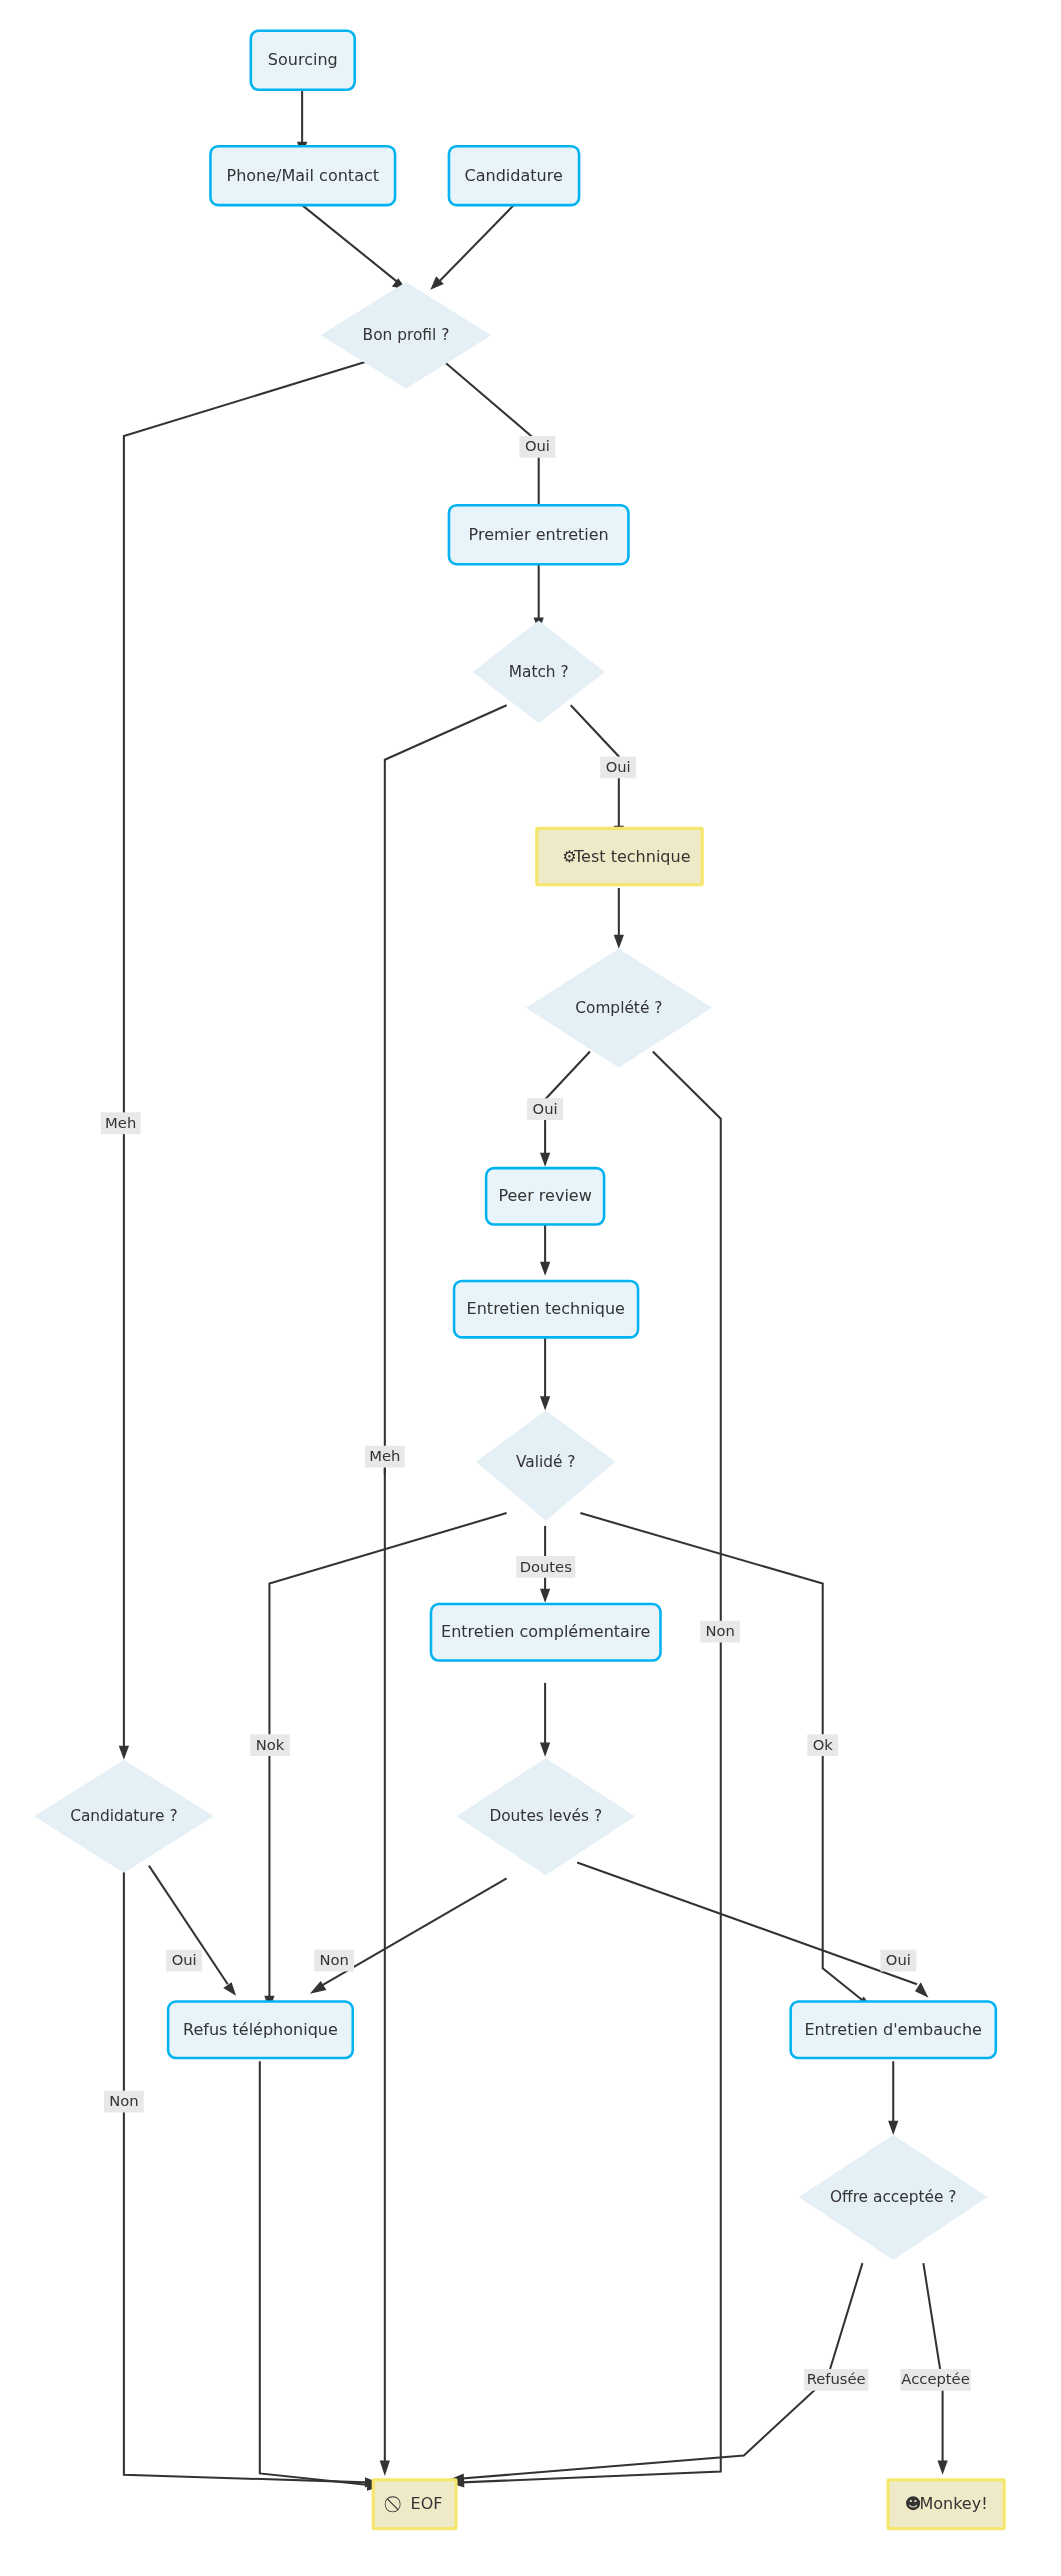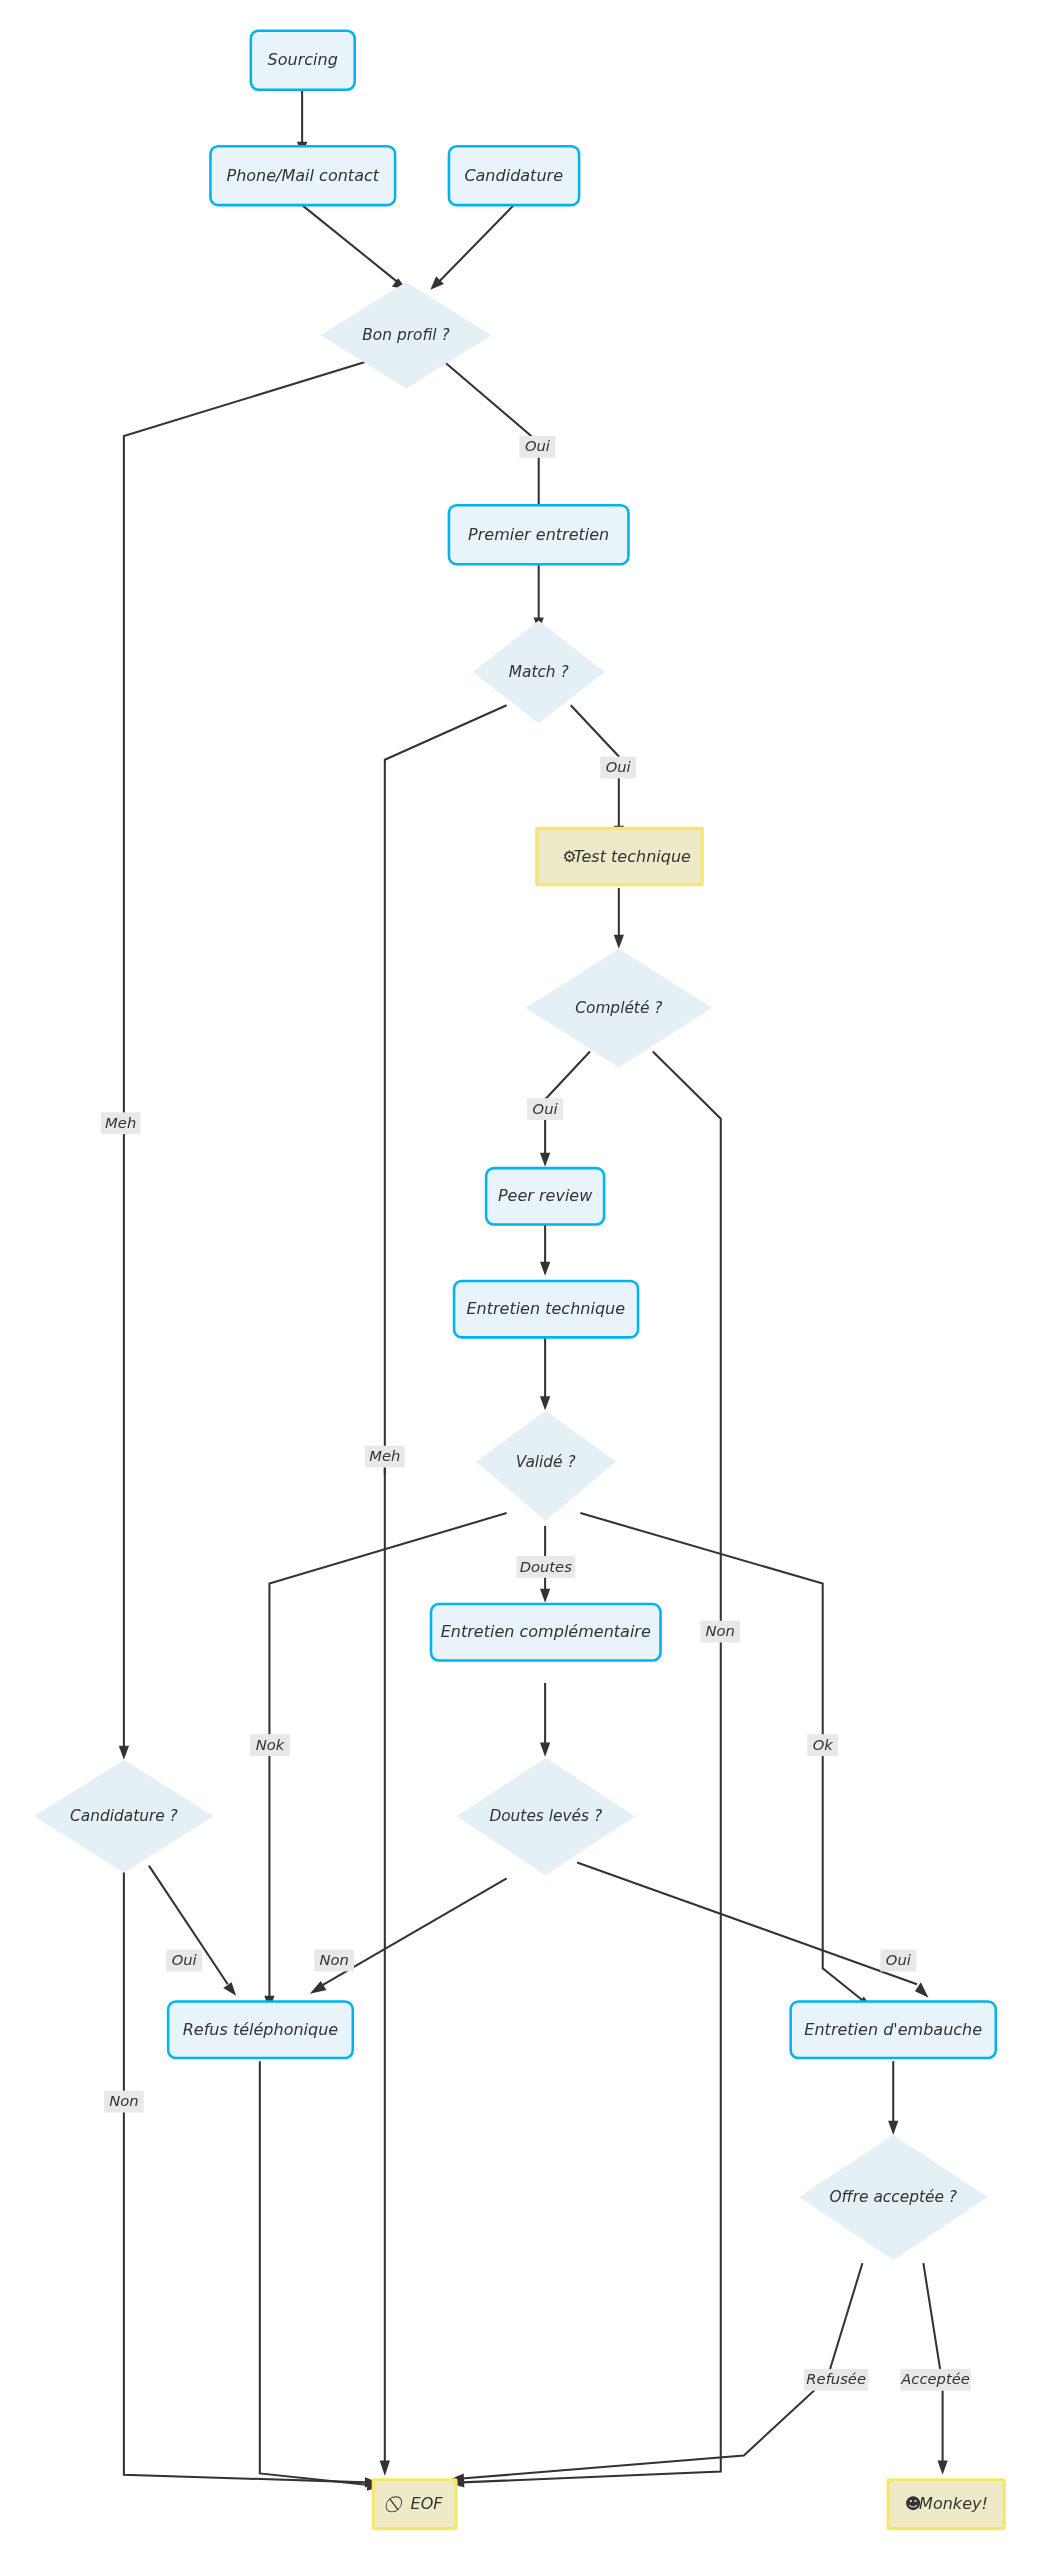--- a/index.html
+++ b/index.html
@@ -11,21 +11,20 @@
     font-family: "DejaVu Sans", sans-serif;
     width: 1062px;
     height: 2576px;
     overflow: hidden;
   }
   #flow-root {
     position: relative;
     width: 1018px;
     height: 2576px;
     background: #ffffff;
-    font-style: italic;
   }
   svg#flow-svg {
     position: absolute;
     top: 0;
     left: 0;
     width: 1062px;
     height: 2576px;
     display: block;
   }
   .edge-path {

